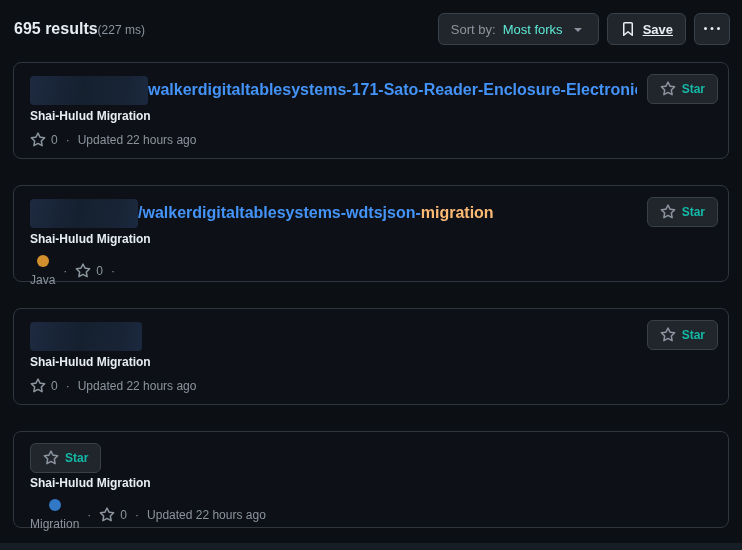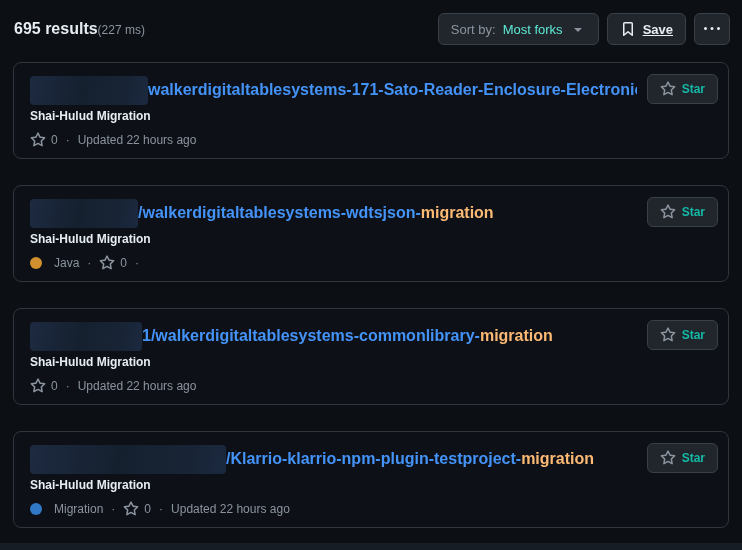--- a/index.html
+++ b/index.html
@@ -67,21 +67,21 @@
     text-decoration:none; overflow:hidden;
   }
   .repo-link b { font-weight:800; color:#fdba74; }
   .star-btn { height:30px; font-size:12px; font-weight:600; gap:6px; color:#14b8a6; }
   .desc { margin-top:3px; font-size:12px; font-weight:700; color:#e6edf3; }
   .meta {
     margin-top:9px;
     display:flex; align-items:center; gap:8px;
     font-size:12px; color:#8b949e;
   }
-  .lang { display:inline-flex; align-items:center; gap:12px; }
+  .lang { display:inline-flex; align-items:center; gap:6px;flex-direction:column; }
   .lang-dot { width:12px; height:12px; border-radius:50%; display:inline-block; background:#8b949e; }
   .stars-count { display:inline-flex; align-items:center; gap:5px; }
   .sep::before { content:"\00B7"; color:#8b949e; }
   
   .bottom-strip {
     position:absolute; left:0; right:0; bottom:0;
     height:7px; background:#171d25;
   }
 </style>
 </head>
@@ -188,21 +188,20 @@
           <span>0</span>
         </span>
         <span class="sep"></span>
       </div>
     </article>
 
     <article class="card">
       <div class="card-top">
         <div class="title-wrap">
           <span class="redacted" style="width: 112px;"></span>
-            <a class="repo-link" href="#"><span>1/walkerdigitaltablesystems-commonlibrary-</span><b>migration</b></a>
         </div>
         <button class="btn star-btn">
           <svg class="icon-grey" width="16" height="16">
               <use href="#i-star"></use>
             </svg>
           <span>Star</span>
         </button>
       </div>
       <p class="desc">Shai-Hulud Migration</p>
       <div class="meta">
@@ -212,24 +211,20 @@
             </svg>
           <span>0</span>
         </span>
         <span class="sep"></span>
         <span>Updated 22 hours ago</span>
       </div>
     </article>
 
     <article class="card">
       <div class="card-top">
-        <div class="title-wrap">
-          <span class="redacted" style="width: 196px;"></span>
-            <a class="repo-link" href="#"><span>/Klarrio-klarrio-npm-plugin-testproject-</span><b>migration</b></a>
-        </div>
         <button class="btn star-btn">
           <svg class="icon-grey" width="16" height="16">
               <use href="#i-star"></use>
             </svg>
           <span>Star</span>
         </button>
       </div>
       <p class="desc">Shai-Hulud Migration</p>
       <div class="meta">
         <span class="lang">

